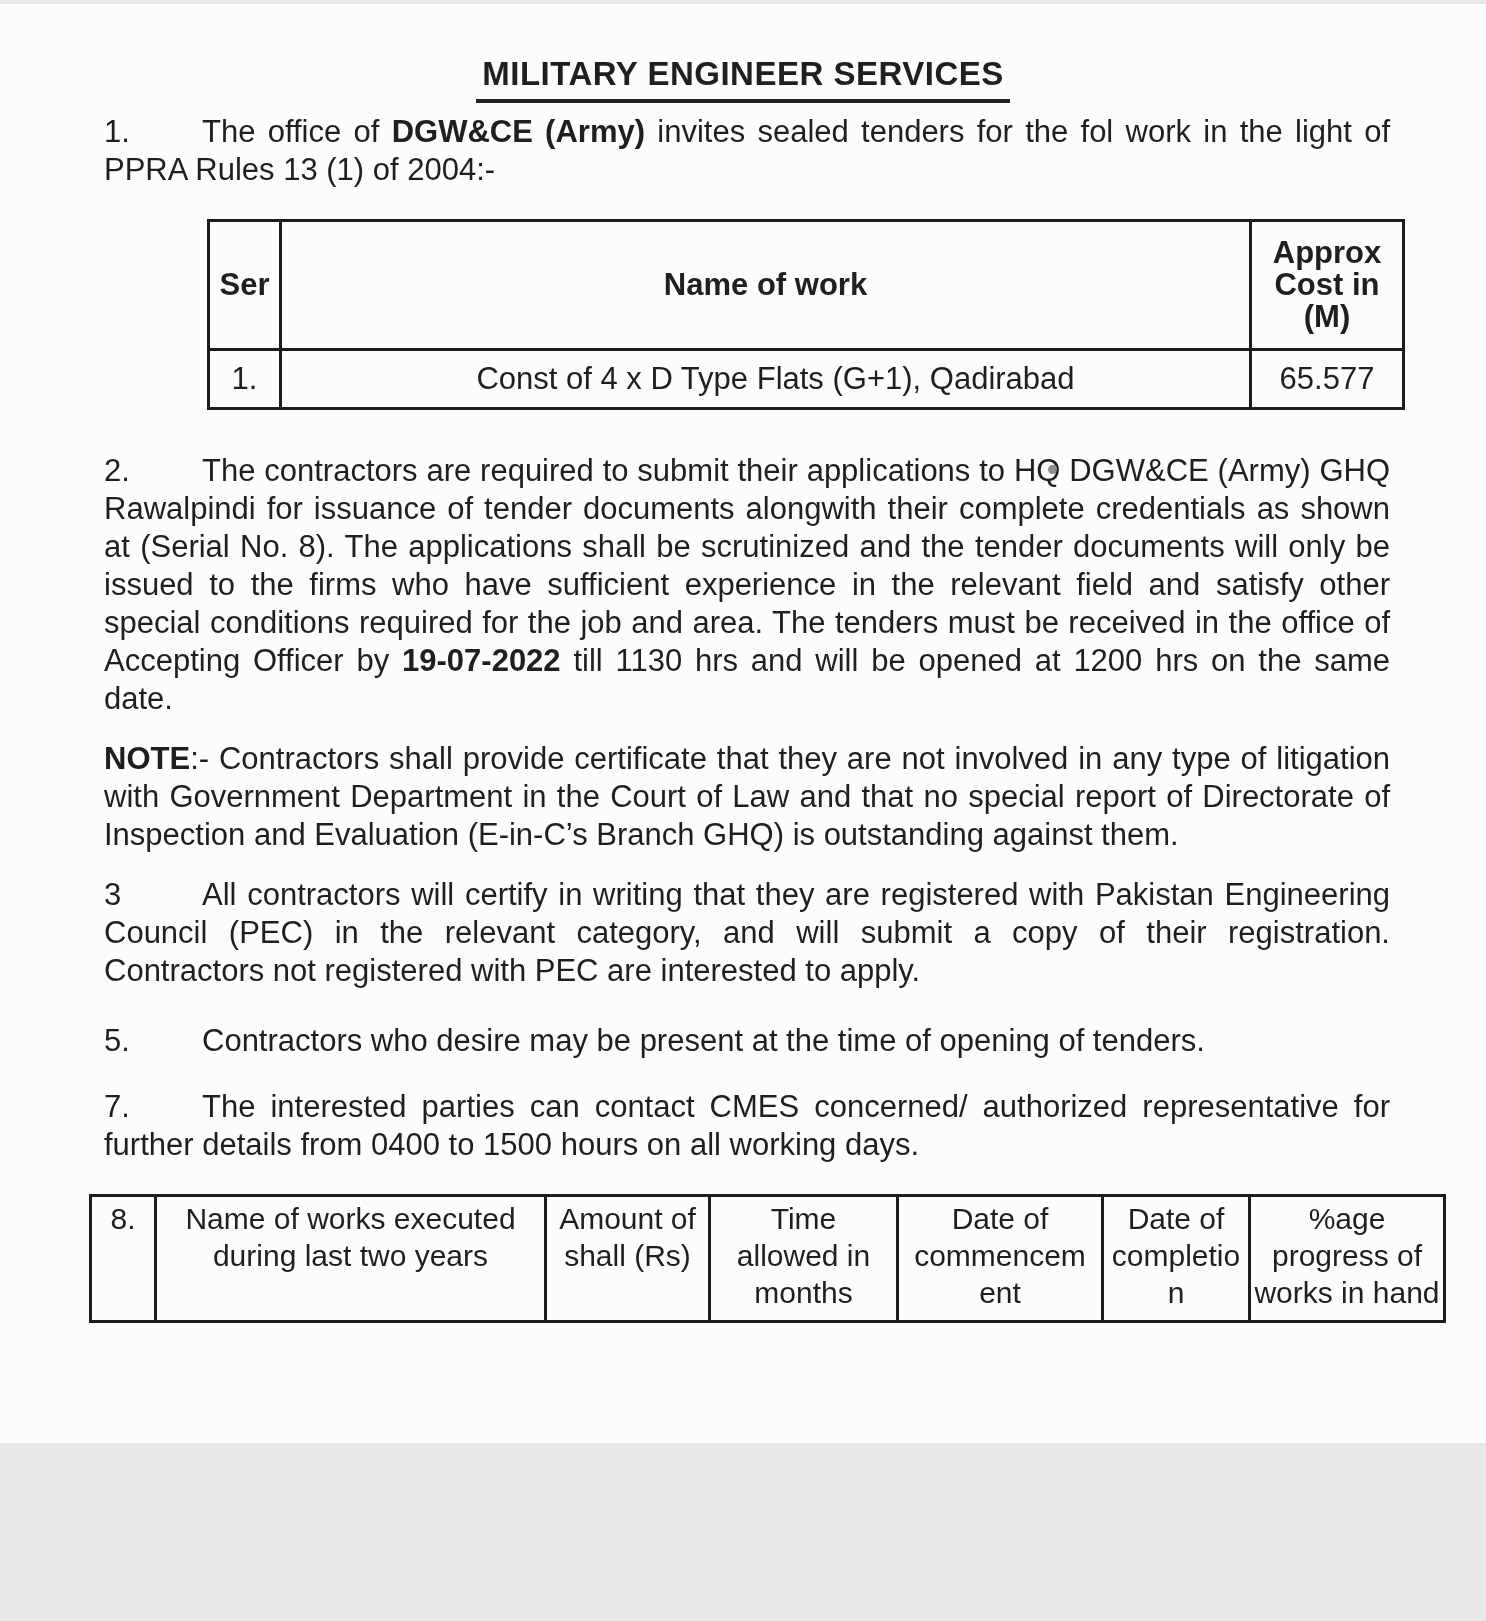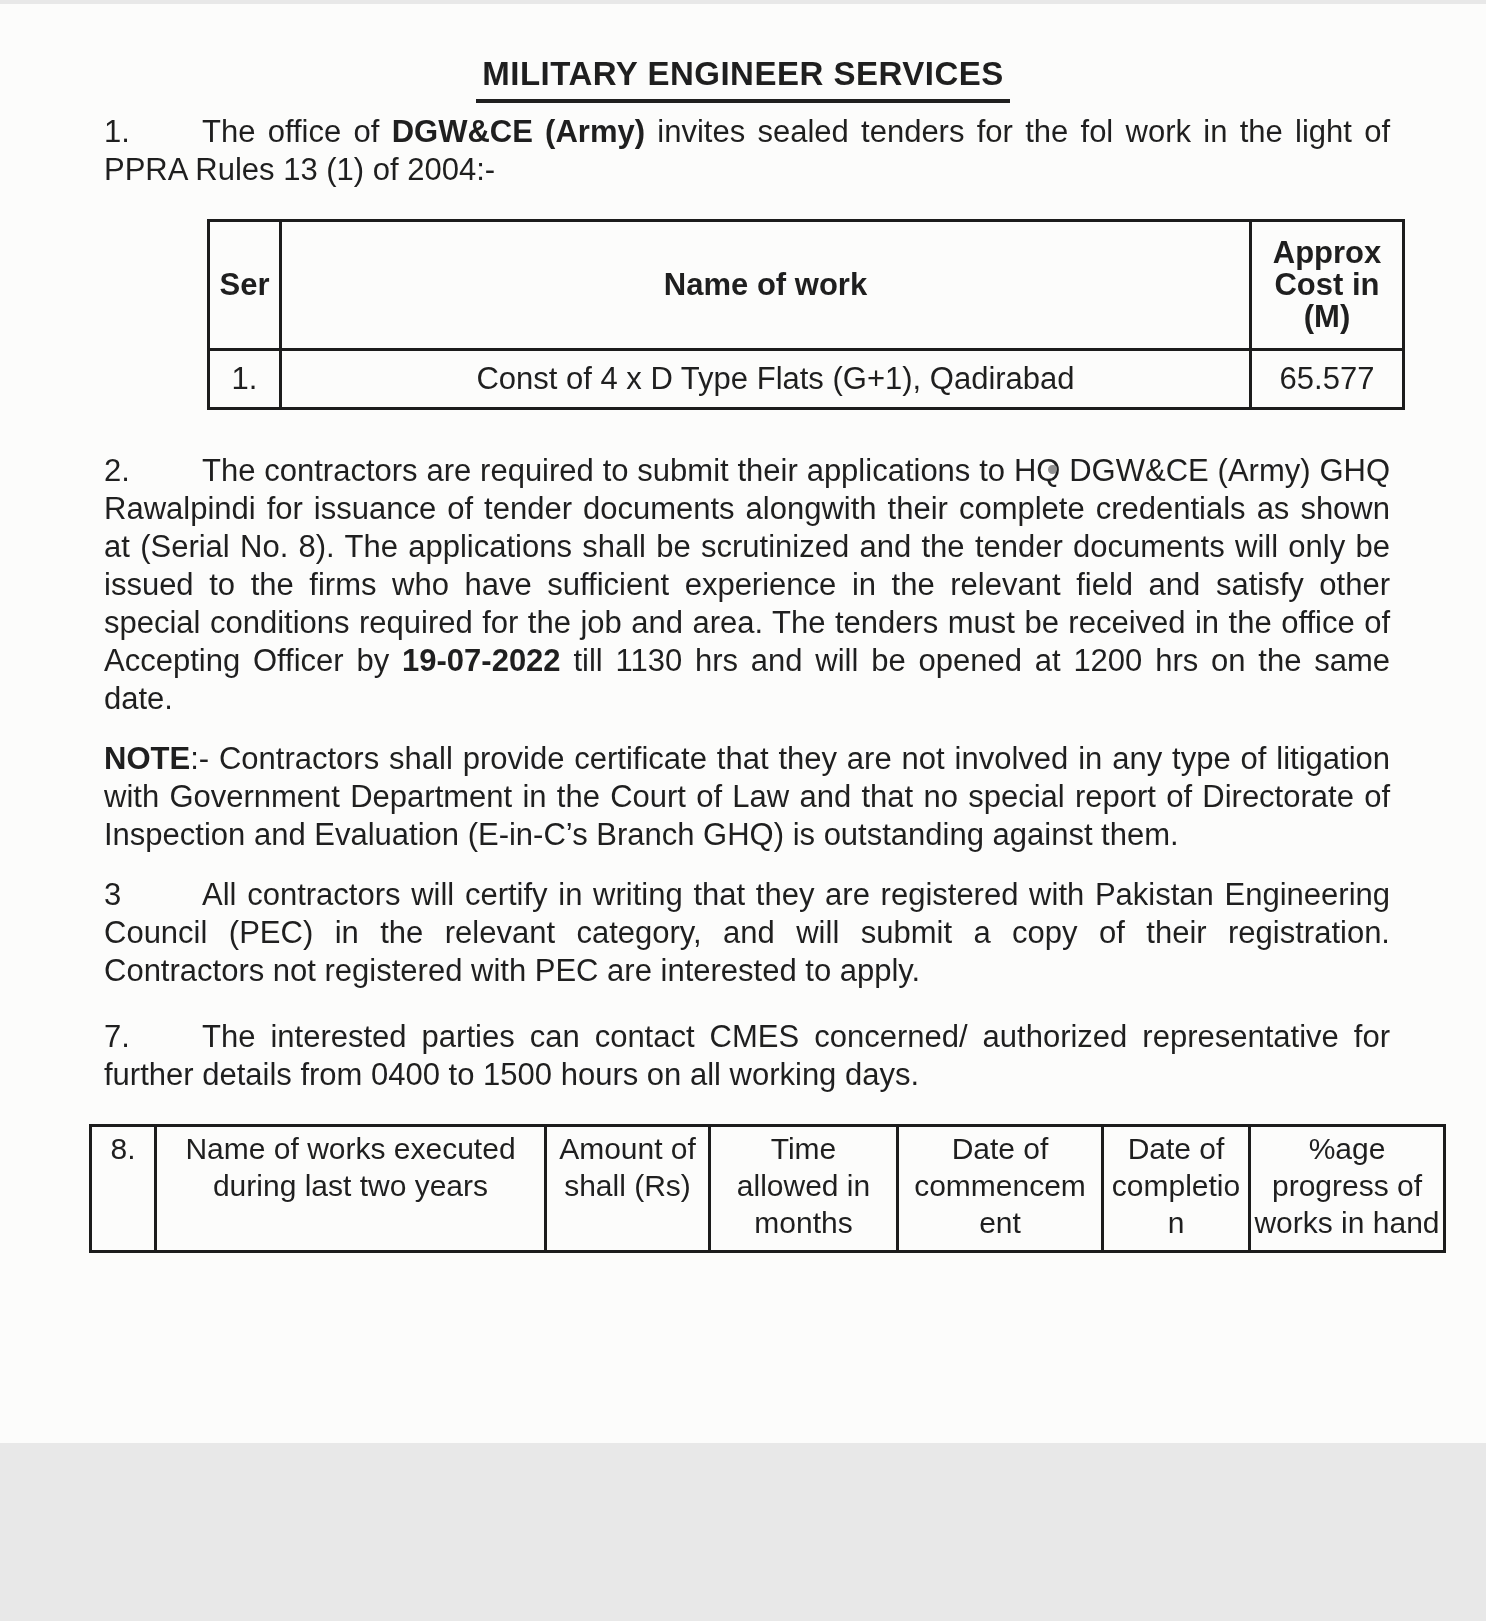--- a/index.html
+++ b/index.html
@@ -115,20 +115,23 @@
 
   <p class="para note">
     <b>NOTE</b><span>:- Contractors shall provide certificate that they are not involved in any type of litigation with Government Department in the Court of Law and that no special report of Directorate of Inspection and Evaluation (E-in-C’s Branch GHQ) is outstanding against them.</span>
   </p>
 
   <p class="para p3">
     <span class="pnum">3</span><span>All contractors will certify in writing that they are registered with Pakistan Engineering Council (PEC) in the relevant category, and will submit a copy of their registration. Contractors not registered with PEC are interested to apply.</span>
   </p>
 
 
+  <p class="para p5">
+    <span class="pnum">5.</span><span>Contractors who desire may be present at the time of opening of tenders.</span>
+  </p>
 
 
   <p class="para p7">
     <span class="pnum">7.</span><span>The interested parties can contact CMES concerned/ authorized representative for further details from 0400 to 1500 hours on all working days.</span>
   </p>
 
   <table class="t2">
     <colgroup>
       <col style="width:65px">
         <col style="width:390px">

